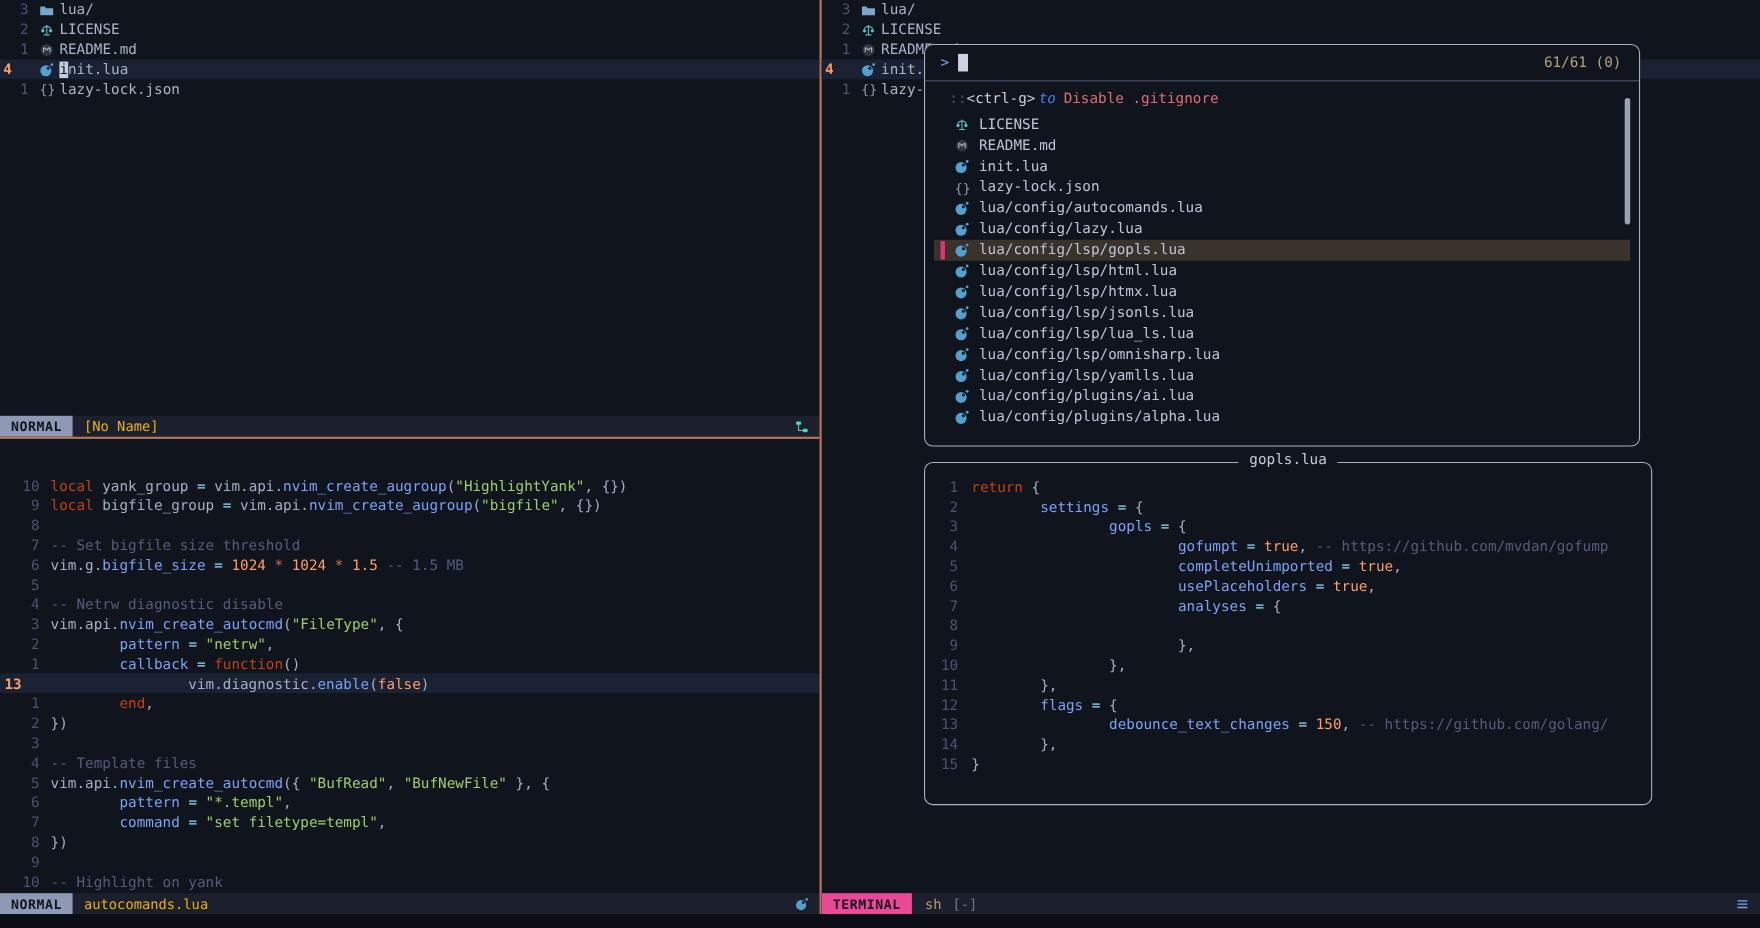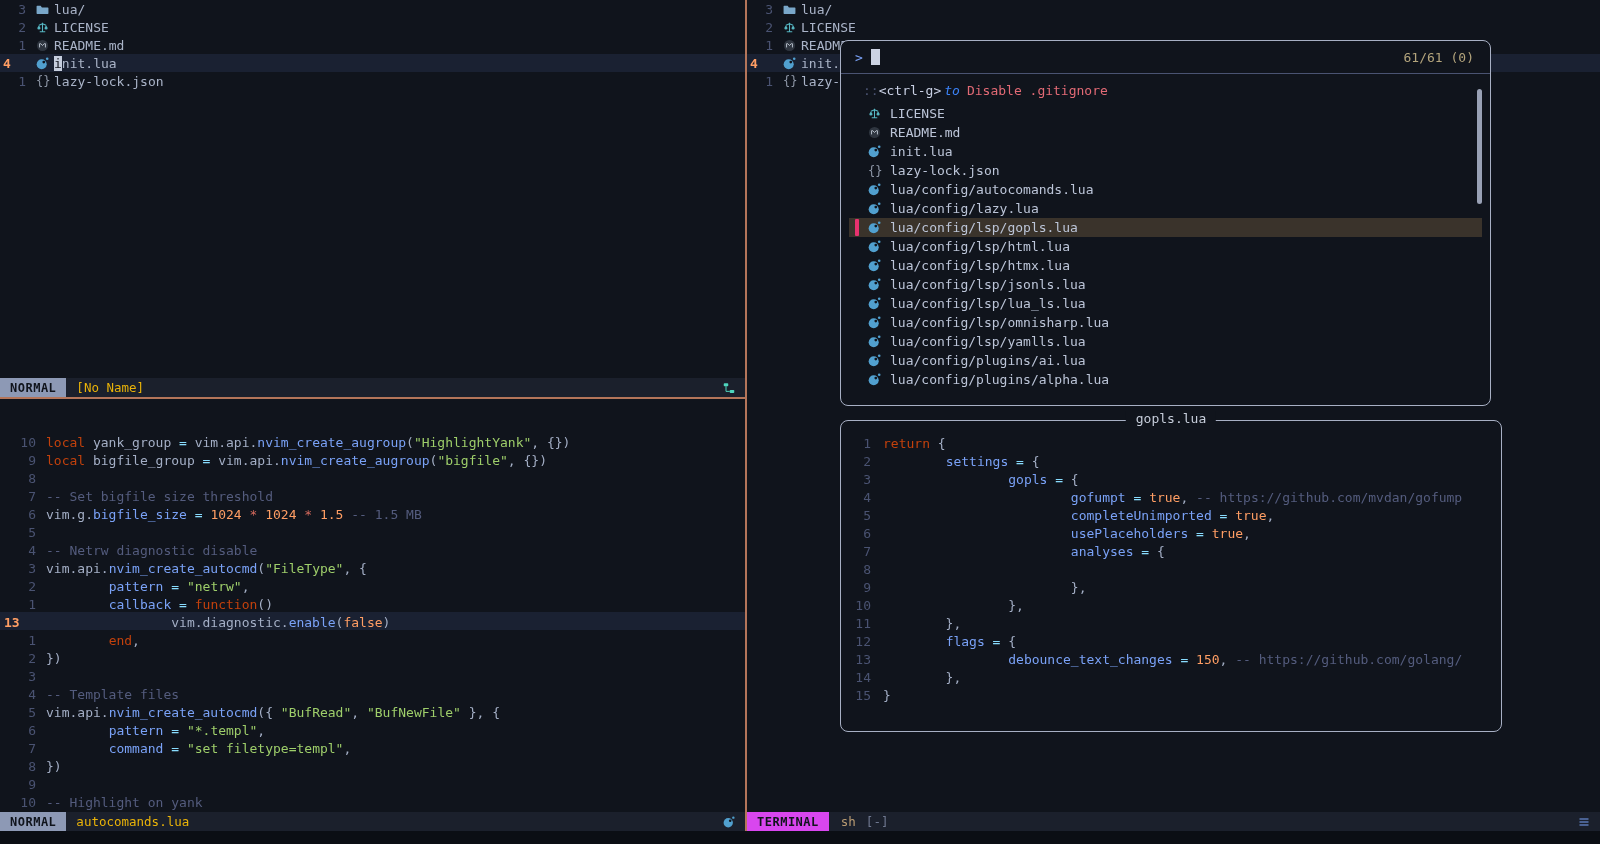--- a/index.html
+++ b/index.html
@@ -20,21 +20,21 @@
   .ficon{flex:none;width:18px;display:inline-flex;align-items:center;}
   .exp-label{white-space:pre;color:#aab4c8;}
   .block-cursor{background:#c6cede;color:#10141c;}
   .json-glyph{color:#8f98a8;font-size:12px;}
   
   .statusline{position:absolute;left:0;right:0;height:19px;background:#1b202c;display:flex;
               align-items:center;font-size:12.5px;}
   .badge{height:100%;display:inline-flex;align-items:center;padding:0 10px;font-weight:bold;
          color:#10141c;font-size:12px;letter-spacing:.5px;}
   .badge-normal{background:#8d99b5;}
-  .badge-terminal{background:#d946ef;}
+  .badge-terminal{background:#ec4899;}
   .sl-file{margin-left:10px;color:#eab308;}
   .sl-shell{margin-left:12px;color:#b99b72;}
   .sl-flags{margin-left:10px;color:#6f7890;}
   .sl-spacer{flex:1;}
   .sl-icon{margin-right:10px;display:inline-flex;align-items:center;}
   
   .editor-lines{position:absolute;left:0;top:432px;right:0;}
   .code-row{height:18px;display:flex;align-items:flex-end;white-space:pre;}
   .code-row .lnum{width:36px;}
   .code-row .lnum.cur{width:42px;padding-left:4px;}

